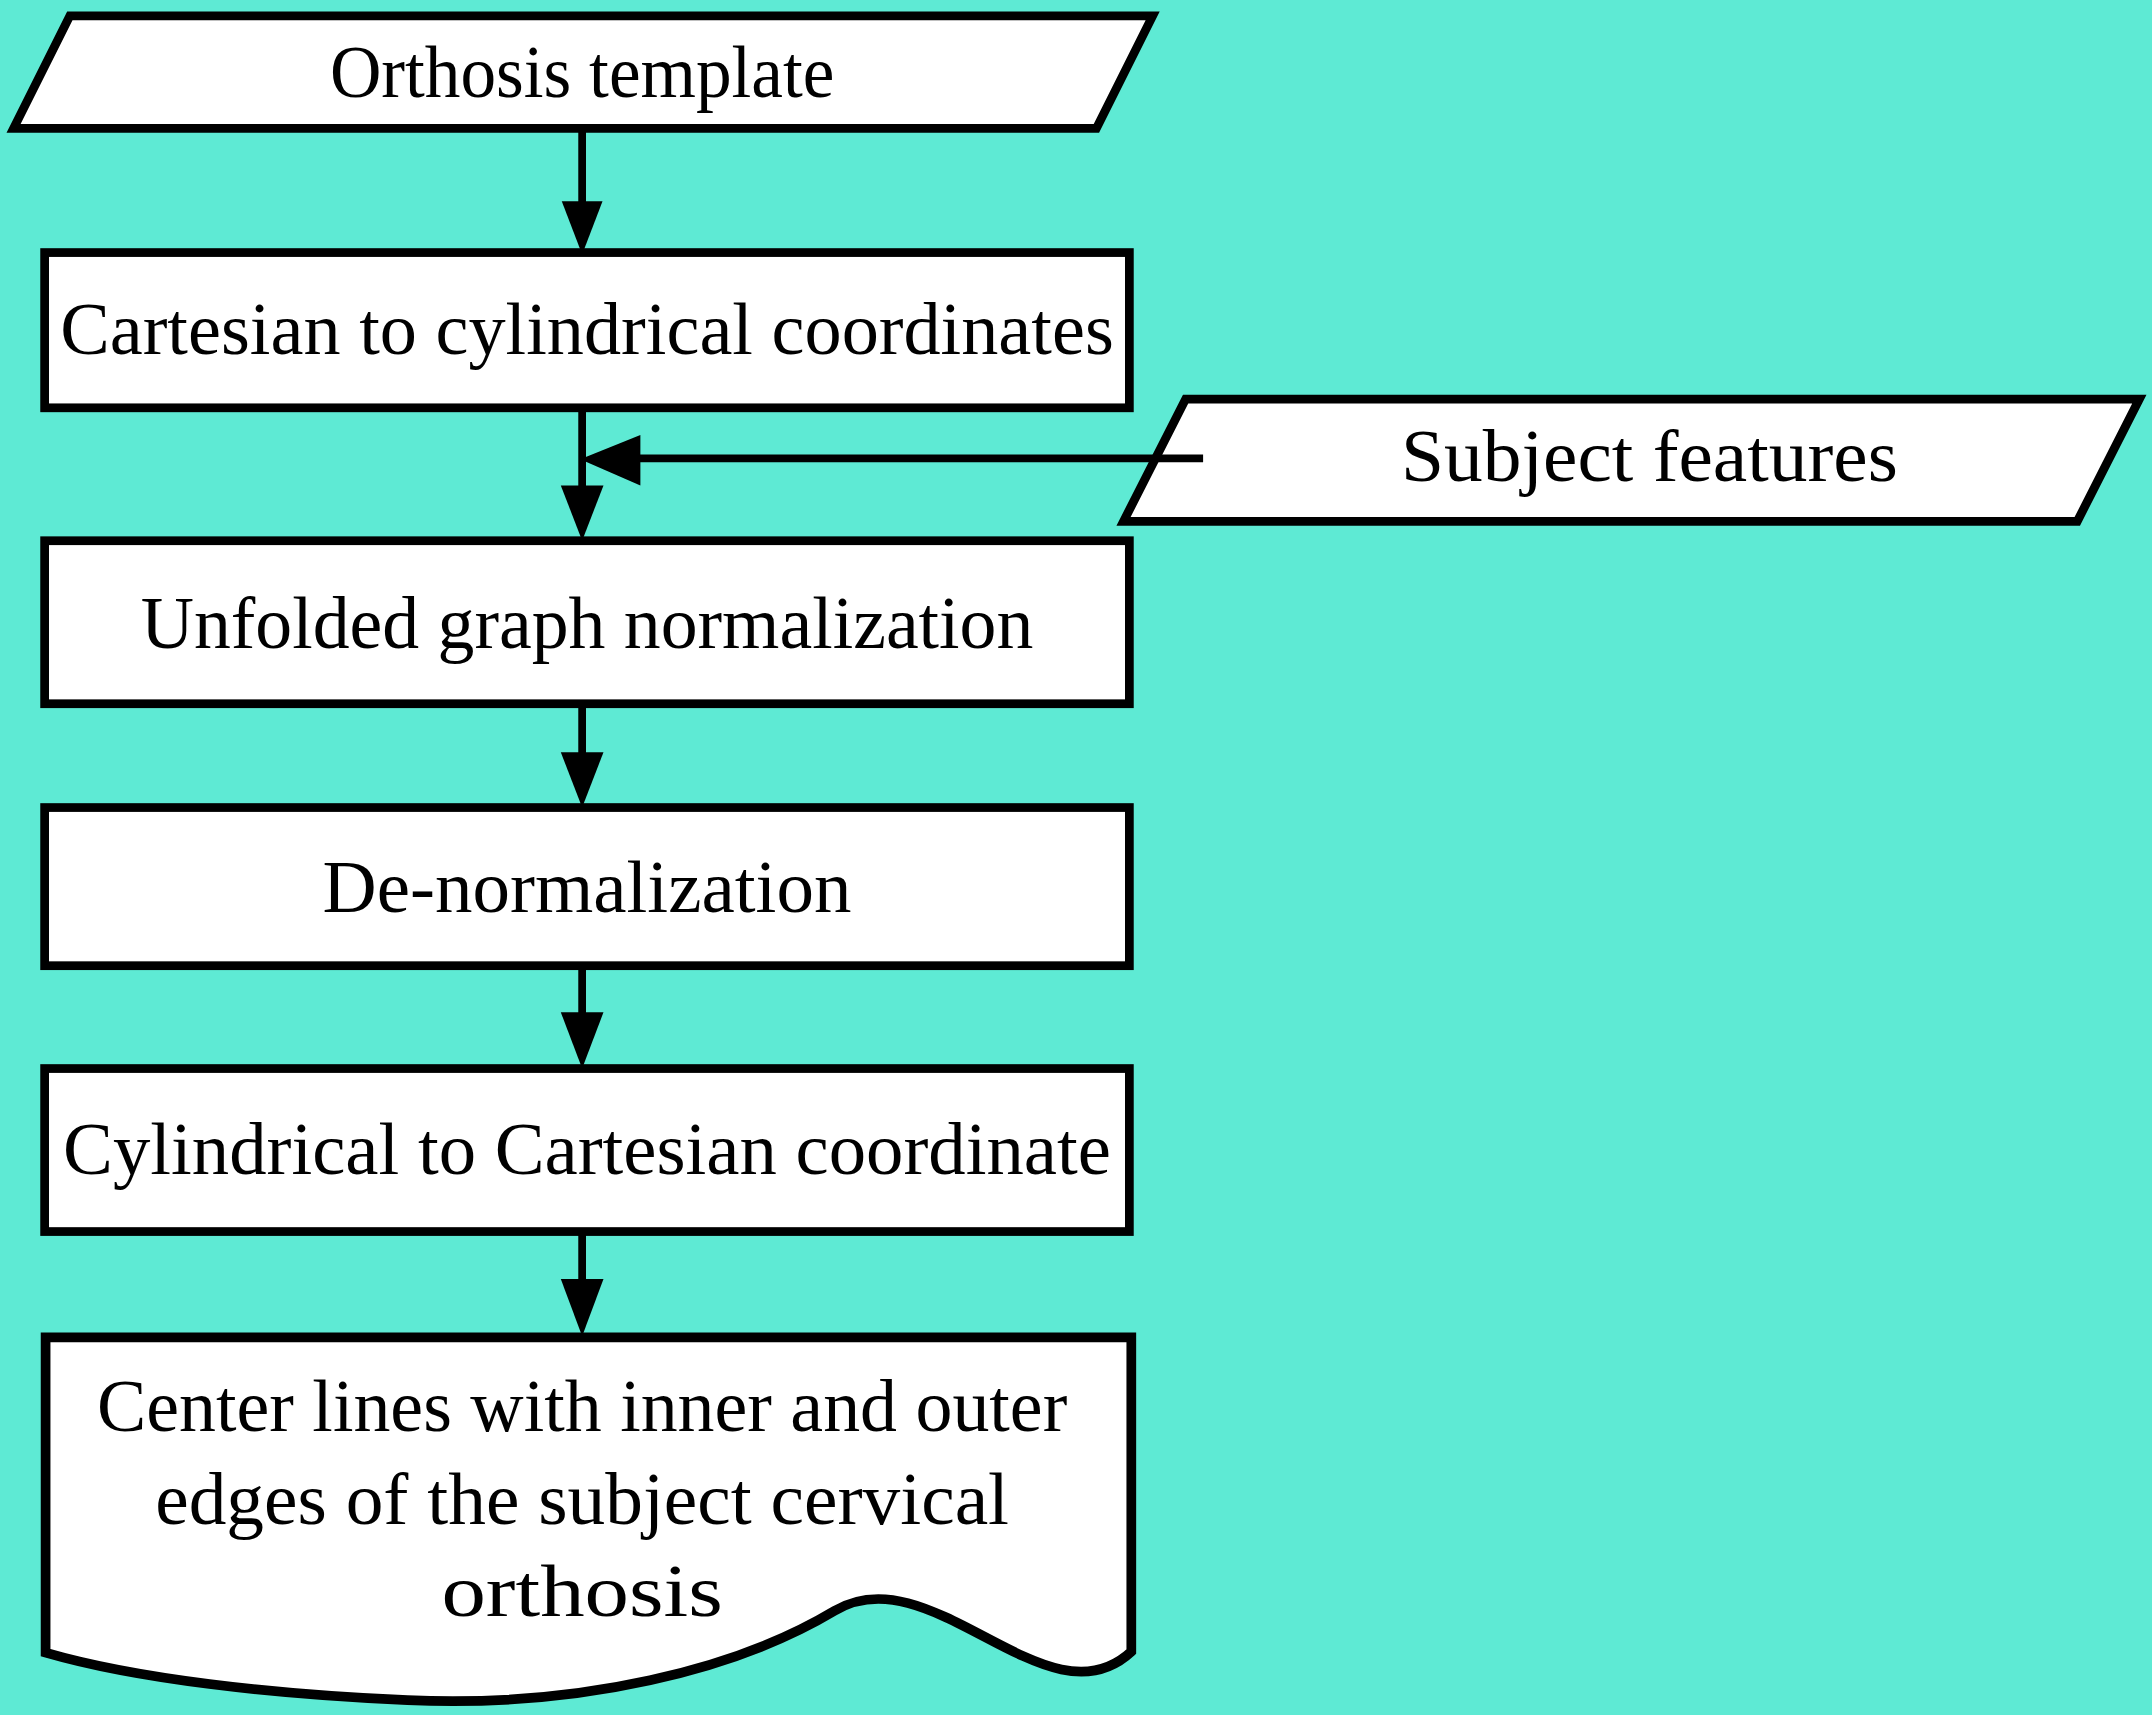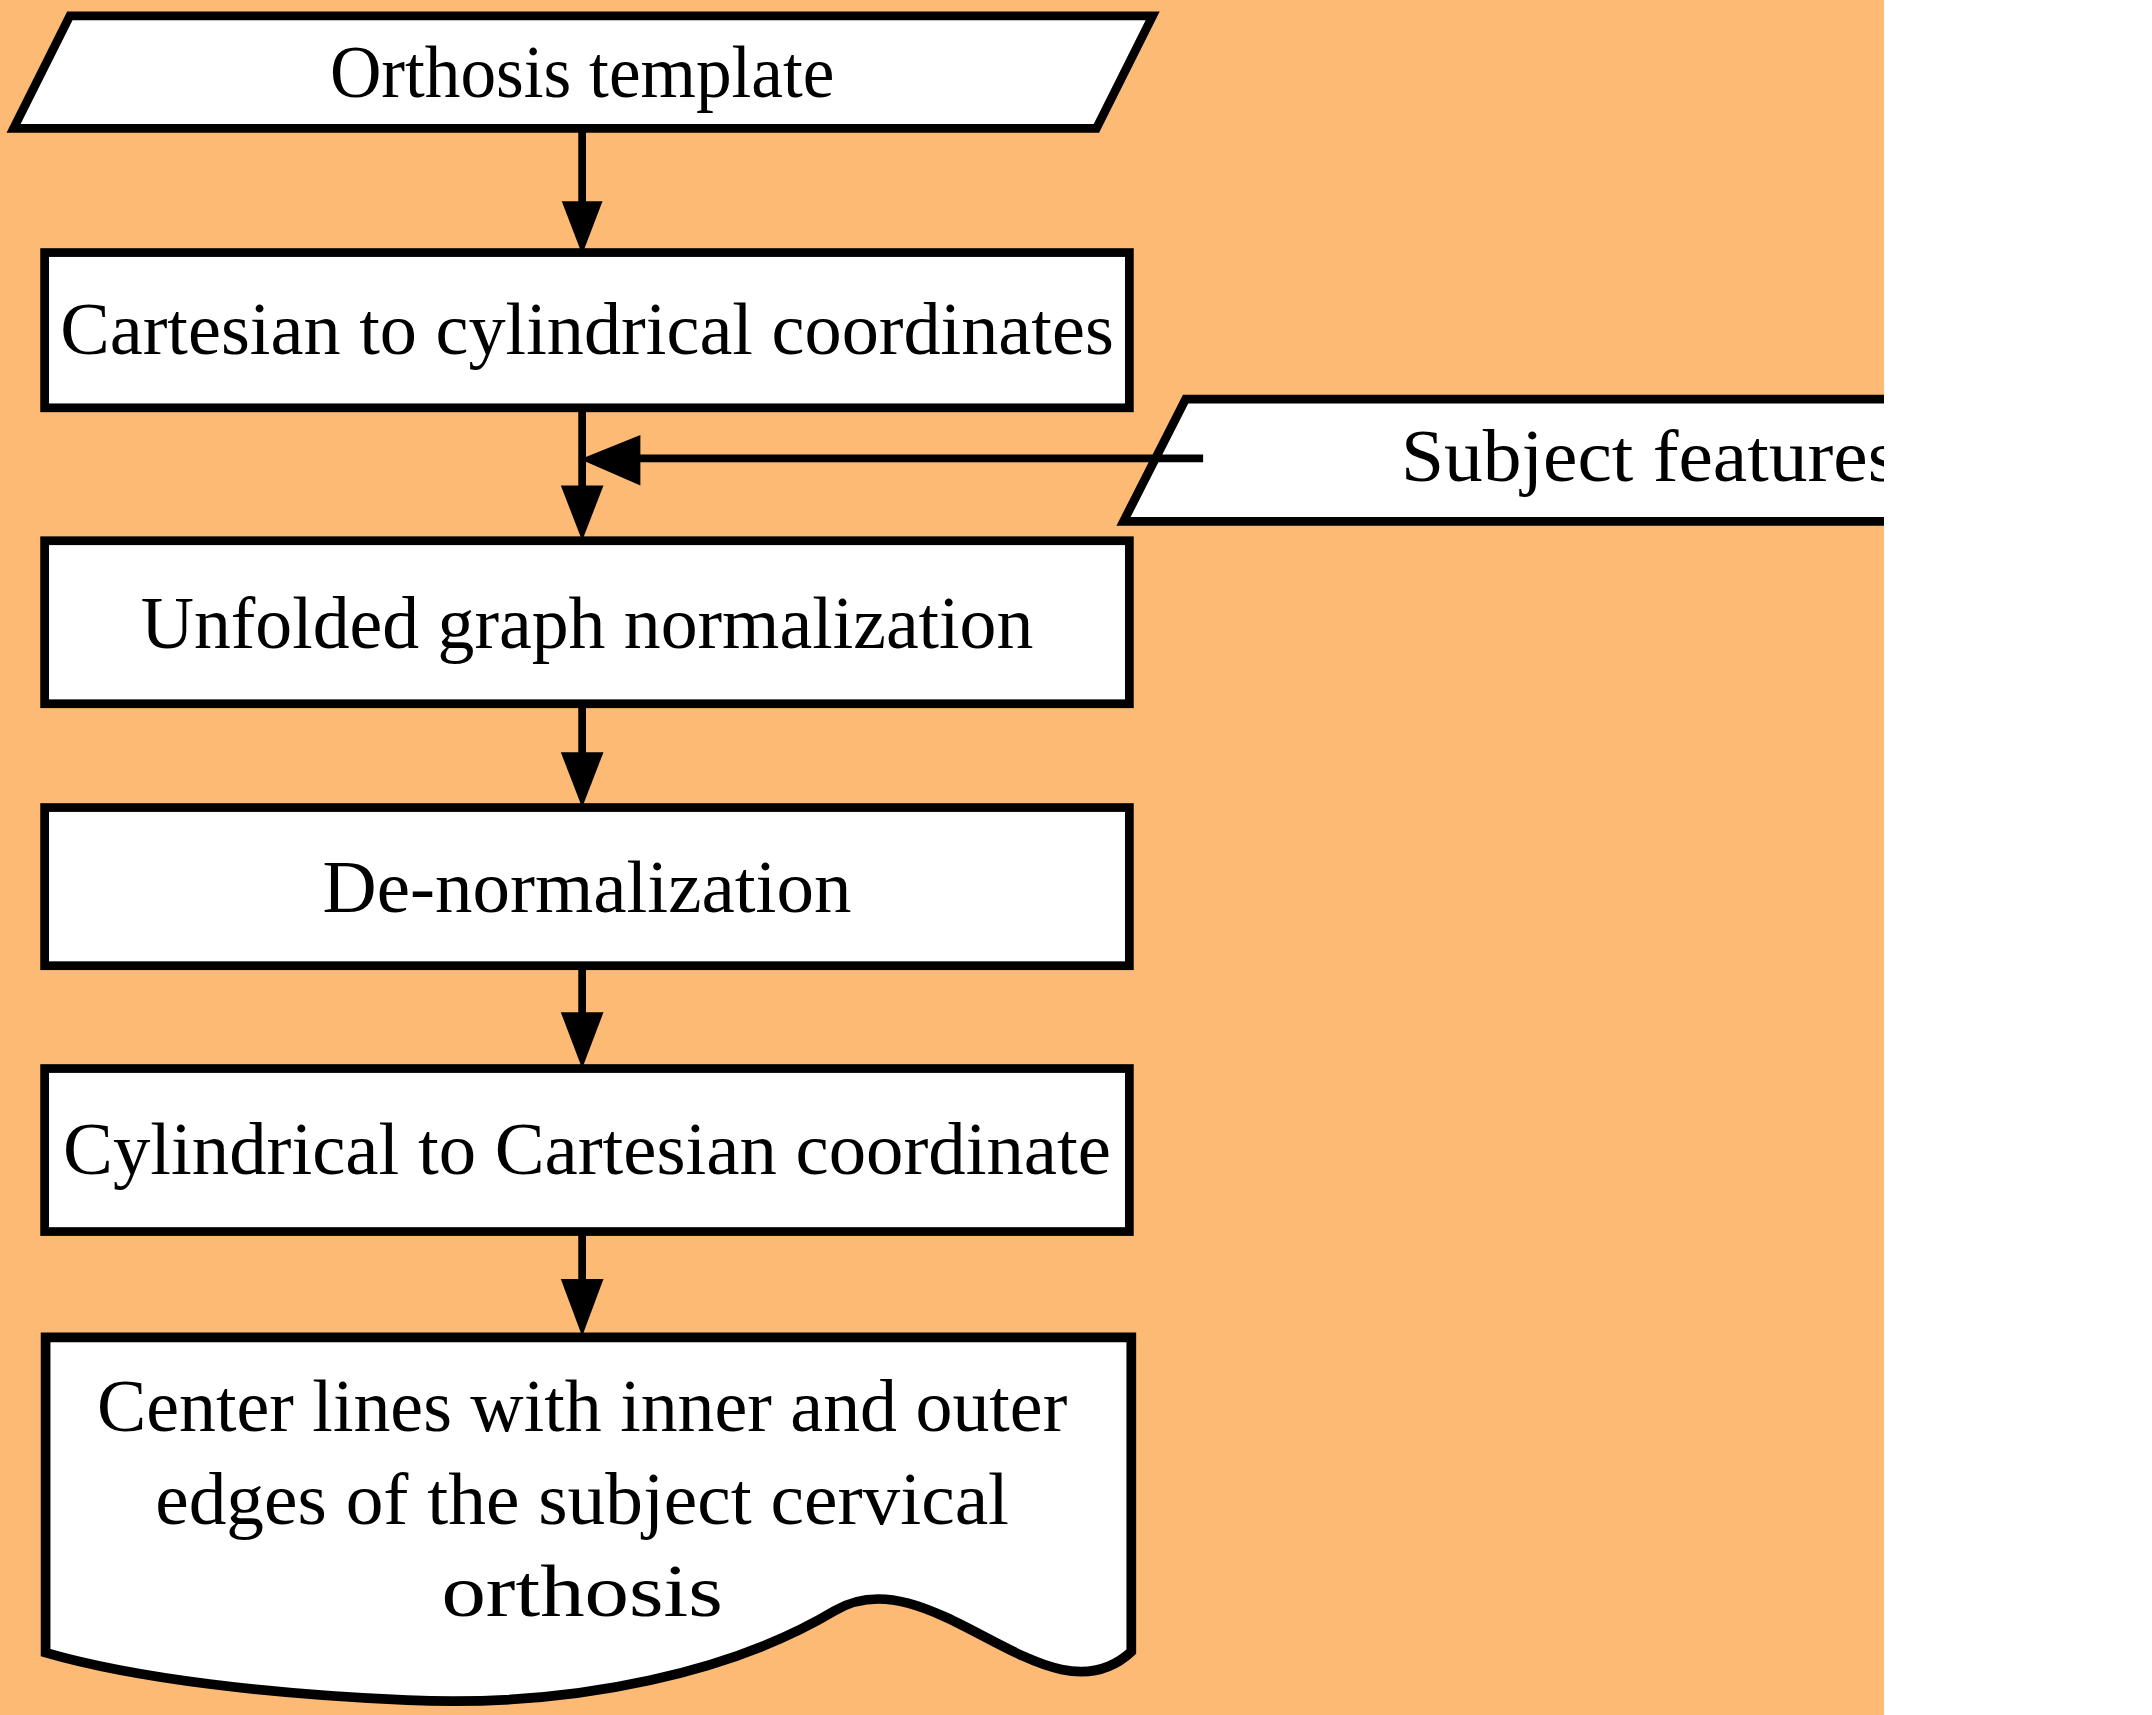--- a/index.html
+++ b/index.html
@@ -6,23 +6,23 @@
   html, body {
     margin: 0;
     padding: 0;
     background: #ffffff;
   }
   body {
     font-family: "Liberation Serif", "DejaVu Serif", serif;
   }
   #flowchart-root {
     position: relative;
-    width: 1884px;
+    width: 2152px;
     height: 1716px;
-    background: #fdba74;
+    background: #5eead4;
     overflow: hidden;
   }
   svg#flow-svg {
     position: absolute;
     top: 0;
     left: 0;
     width: 2152px;
     height: 1716px;
     display: block;
   }

